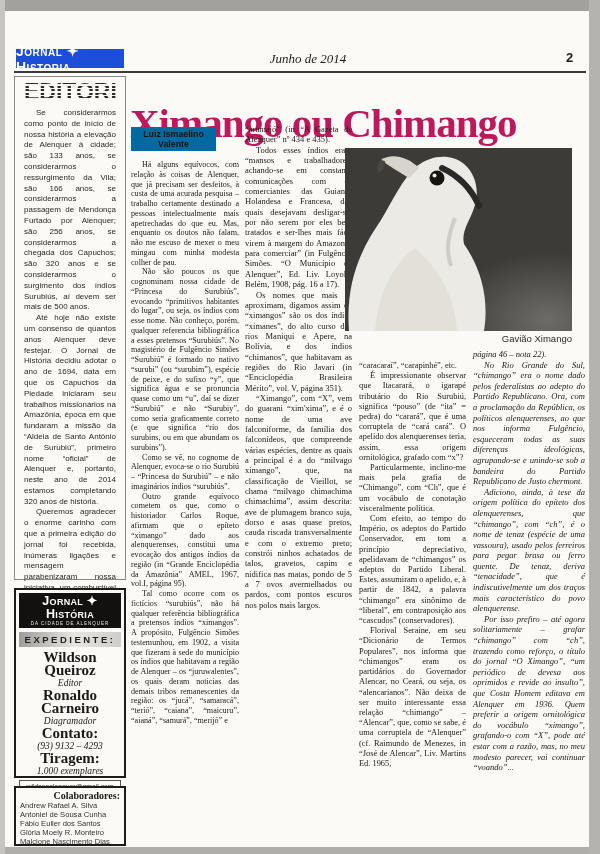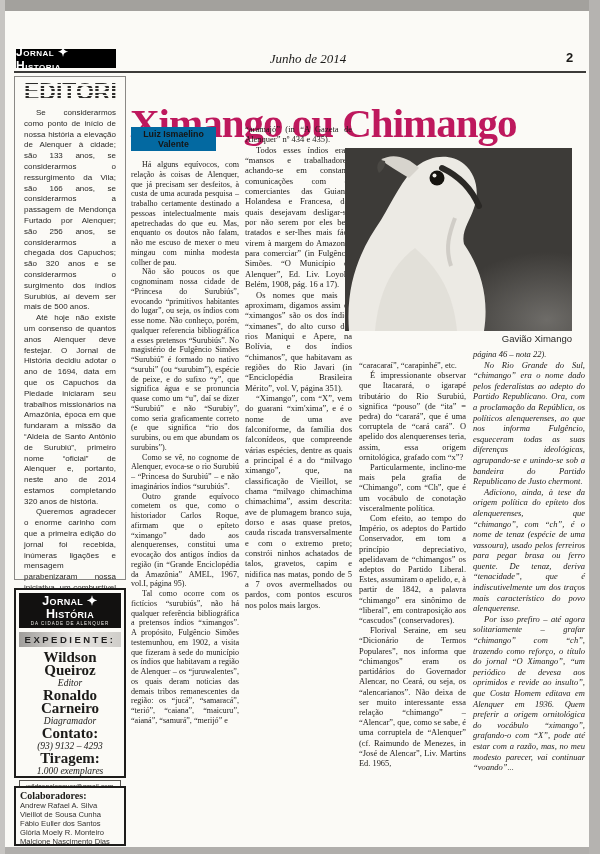--- a/index.html
+++ b/index.html
@@ -7,23 +7,23 @@
        background:#9e9c99;font-family:"Liberation Serif",serif;color:#1b1a18;}
   .paper{position:absolute;left:0;top:0;width:600px;height:854px;background:#fbfaf6;}
   
   .edge{position:absolute;background:#a3a19d;}
   .edge.top{left:0;top:0;width:600px;height:11px;}
   .edge.bottom{left:0;top:847px;width:600px;height:7px;background:#b0aeab;}
   .edge.right{left:589px;top:0;width:11px;height:854px;background:#b5b3b0;}
   .edge.left{left:0;top:0;width:5px;height:854px;background:#c7c5c2;}
 
   
-  .hdr-logo{position:absolute;left:16px;top:49px;width:100px;height:19px;background:#000000;
+  .hdr-logo{position:absolute;left:16px;top:49px;width:108px;height:19px;background:#1d4ed8;
             color:#fff;font-family:"Liberation Sans",sans-serif;font-weight:bold;
-            font-size:12px;letter-spacing:.5px;display:flex;align-items:center;justify-content:center;
+            font-size:14px;letter-spacing:.5px;display:flex;align-items:center;justify-content:center;
             font-variant:small-caps;}
   .hdr-date{position:absolute;left:0;top:51px;width:600px;text-align:center;
             font-style:italic;font-size:13px;padding-left:8px;}
   .hdr-page{position:absolute;left:566px;top:50px;font-weight:bold;font-size:13px;
             font-family:"Liberation Sans",sans-serif;}
   .hdr-rule{position:absolute;left:14px;top:71px;width:572px;height:2px;background:#3c3b39;}
 
   
   .ed-box{position:absolute;left:14px;top:76px;width:112px;height:504px;
           border:1px solid #8a8885;background:#fbfaf6;box-sizing:border-box;padding:3px 9px;}
@@ -45,21 +45,21 @@
   .exp-strip{margin:4px 3px;background:linear-gradient(90deg,#9f9d9a,#e8e6e2 55%,#cfcdc9);
              font-family:"Liberation Sans",sans-serif;font-weight:bold;font-size:9.5px;
              letter-spacing:2.5px;padding:2px 0;color:#222;}
   .staff-name{font-weight:bold;font-size:15px;line-height:13px;}
   .staff-role{font-style:italic;font-size:9.5px;line-height:12px;}
   .mast-email{margin:3px 3px 0 3px;border:1px solid #55534f;font-family:"Liberation Sans",sans-serif;
               font-size:6.8px;padding:2px 0;color:#33312e;}
 
   .colab-box{position:absolute;left:14px;top:786px;width:112px;height:60px;
              border:2px solid #1d1c1a;box-sizing:border-box;background:#fbfaf6;padding:2px 4px;}
-  .colab-title{font-weight:bold;font-size:10px;text-align:left;line-height:12px;}
+  .colab-title{font-weight:bold;font-size:10px;text-align:right;line-height:12px;}
   .colab-name{font-family:"Liberation Sans",sans-serif;font-size:7.6px;line-height:8.9px;color:#33312f;}
 
   
   .art-title{position:absolute;left:130px;top:72px;width:458px;font-size:41px;font-weight:bold;
              letter-spacing:-1px;white-space:nowrap;color:#be185d;}
   .byline{position:absolute;left:131px;top:127px;width:85px;background:#0369a1;
           font-family:"Liberation Sans",sans-serif;font-weight:bold;font-size:8.8px;
           text-align:center;padding:2px 0;color:#161514;}
   .col{position:absolute;text-align:justify;}
   .col p{margin:0;}
@@ -103,21 +103,21 @@
     <div class="staff-name">Contato:</div>
     <div class="staff-role">(93) 9132 – 4293</div>
     <div class="staff-name">Tiragem:</div>
     <div class="staff-role">1.000 exemplares</div>
     <div class="mast-email">wildsonalenquer@gmail.com</div>
   </div>
 
   <div class="colab-box">
     <div class="colab-title">Colaboradores:</div>
     <div class="colab-name">Andrew Rafael A. Silva</div>
-    <div class="colab-name">Vieillot de Sousa Cunha</div>
+    <div class="colab-name">Antoniel de Sousa Cunha</div>
     <div class="colab-name">Fábio Euller dos Santos</div>
     <div class="colab-name">Glória Moely R. Monteiro</div>
     <div class="colab-name">Malcione Nascimento Dias</div>
     <div class="colab-name">Silene Brasil de Sousa</div>
   </div>
 
   <h1 class="art-title">Ximango ou Chimango</h1>
   <div class="byline">Luiz Ismaelino Valente</div>
 
   <div class="col col1">

